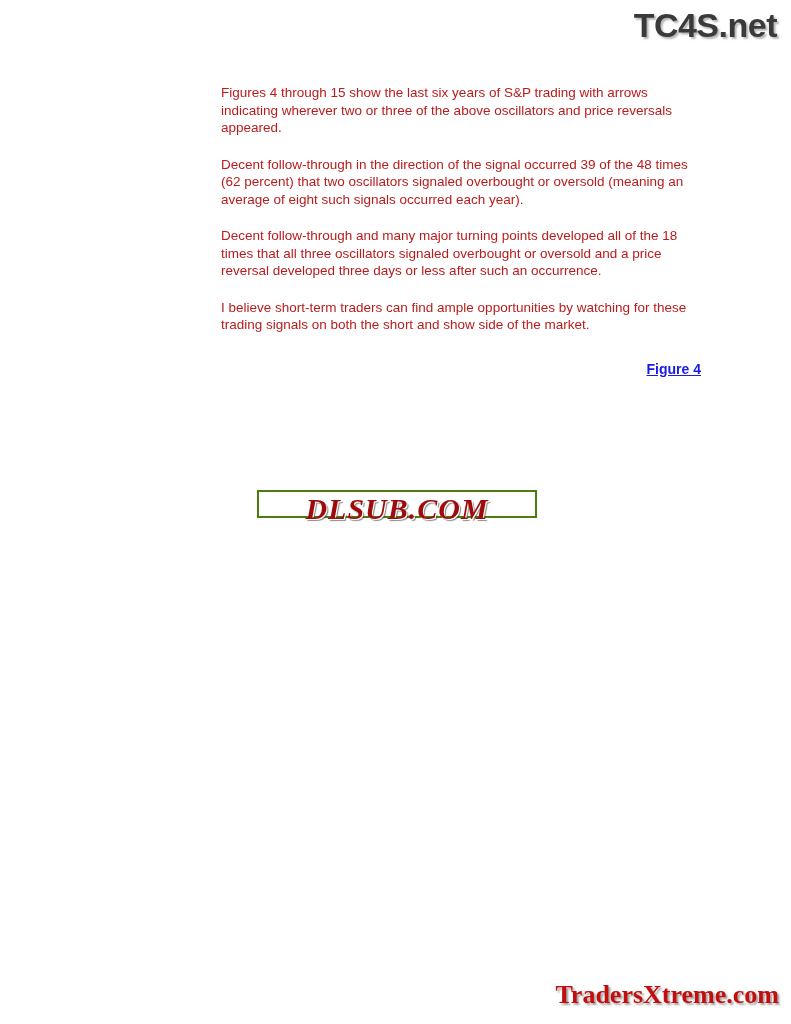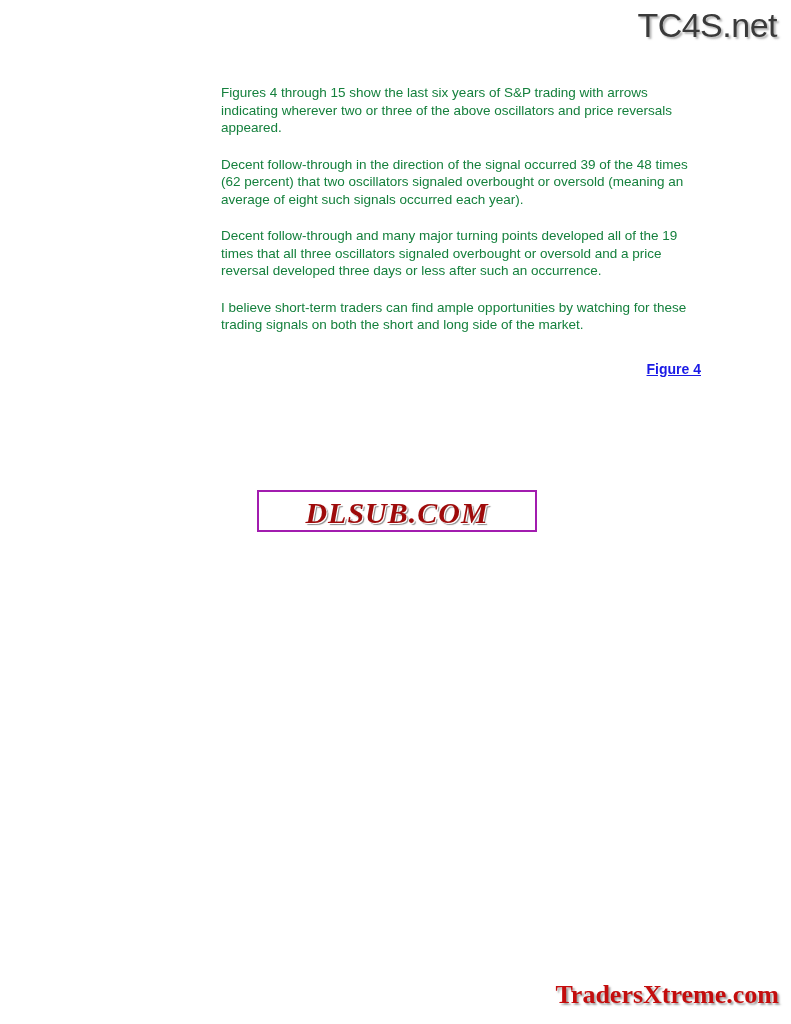--- a/index.html
+++ b/index.html
@@ -20,21 +20,21 @@
     height: 1024px;
   }
 
   
   .site-mark {
     position: absolute;
     top: 6px;
     right: 14px;
     font-family: "Liberation Sans", sans-serif;
     font-size: 34px;
-    font-weight: normal;
+    font-weight: bold;
     color: #3a3a3a;
     letter-spacing: -0.5px;
     text-shadow: 2px 2px 2px rgba(120,120,120,0.55);
     white-space: nowrap;
   }
 
   
   .content {
     position: absolute;
     left: 221px;
@@ -47,46 +47,46 @@
     font-size: 15px;
     color: #000;
     text-decoration: underline;
     margin: 0 0 26px 0;
     font-weight: normal;
   }
 
   .para {
     font-size: 13.5px;
     line-height: 17.5px;
-    color: #15803d;
+    color: #b91c1c;
     margin: 0 0 19px 0;
     text-align: left;
   }
 
   .figure-label {
     text-align: right;
     margin: 27px 0 0 0;
     font-size: 14px;
     font-weight: bold;
     color: #1a1ae6;
     text-decoration: underline;
   }
 
   
   .stamp {
     position: absolute;
     left: 257px;
     top: 490px;
     width: 280px;
-    height: 42px;
+    height: 28px;
     background: #ffffff;
-    border: 2px solid #a21caf;
+    border: 2px solid #4d7c0f;
     box-sizing: border-box;
     display: flex;
-    align-items: flex-end;
+    align-items: flex-start;
     justify-content: center;
   }
   .stamp-text {
     font-family: "Liberation Serif", serif;
     font-size: 30px;
     font-weight: bold;
     font-style: italic;
     color: #9e0b0b;
     letter-spacing: 1px;
     text-shadow:
@@ -115,23 +115,23 @@
 
   <div class="site-mark">TC4S.net</div>
 
   <div class="content">
 
 
     <p class="para">Figures 4 through 15 show the last six years of S&amp;P trading with arrows indicating wherever two or three of the above oscillators and price reversals appeared.</p>
 
     <p class="para">Decent follow-through in the direction of the signal occurred 39 of the 48 times (62 percent) that two oscillators signaled overbought or oversold (meaning an average of eight such signals occurred each year).</p>
 
-    <p class="para">Decent follow-through and many major turning points developed all of the 19 times that all three oscillators signaled overbought or oversold and a price reversal developed three days or less after such an occurrence.</p>
+    <p class="para">Decent follow-through and many major turning points developed all of the 18 times that all three oscillators signaled overbought or oversold and a price reversal developed three days or less after such an occurrence.</p>
 
-    <p class="para">I believe short-term traders can find ample opportunities by watching for these trading signals on both the short and long side of the market.</p>
+    <p class="para">I believe short-term traders can find ample opportunities by watching for these trading signals on both the short and show side of the market.</p>
 
     <div class="figure-label">Figure 4</div>
 
   </div>
 
   <div class="stamp">
     <span class="stamp-text">DLSUB.COM</span>
   </div>
 
   <div class="brand-mark">TradersXtreme.com</div>

